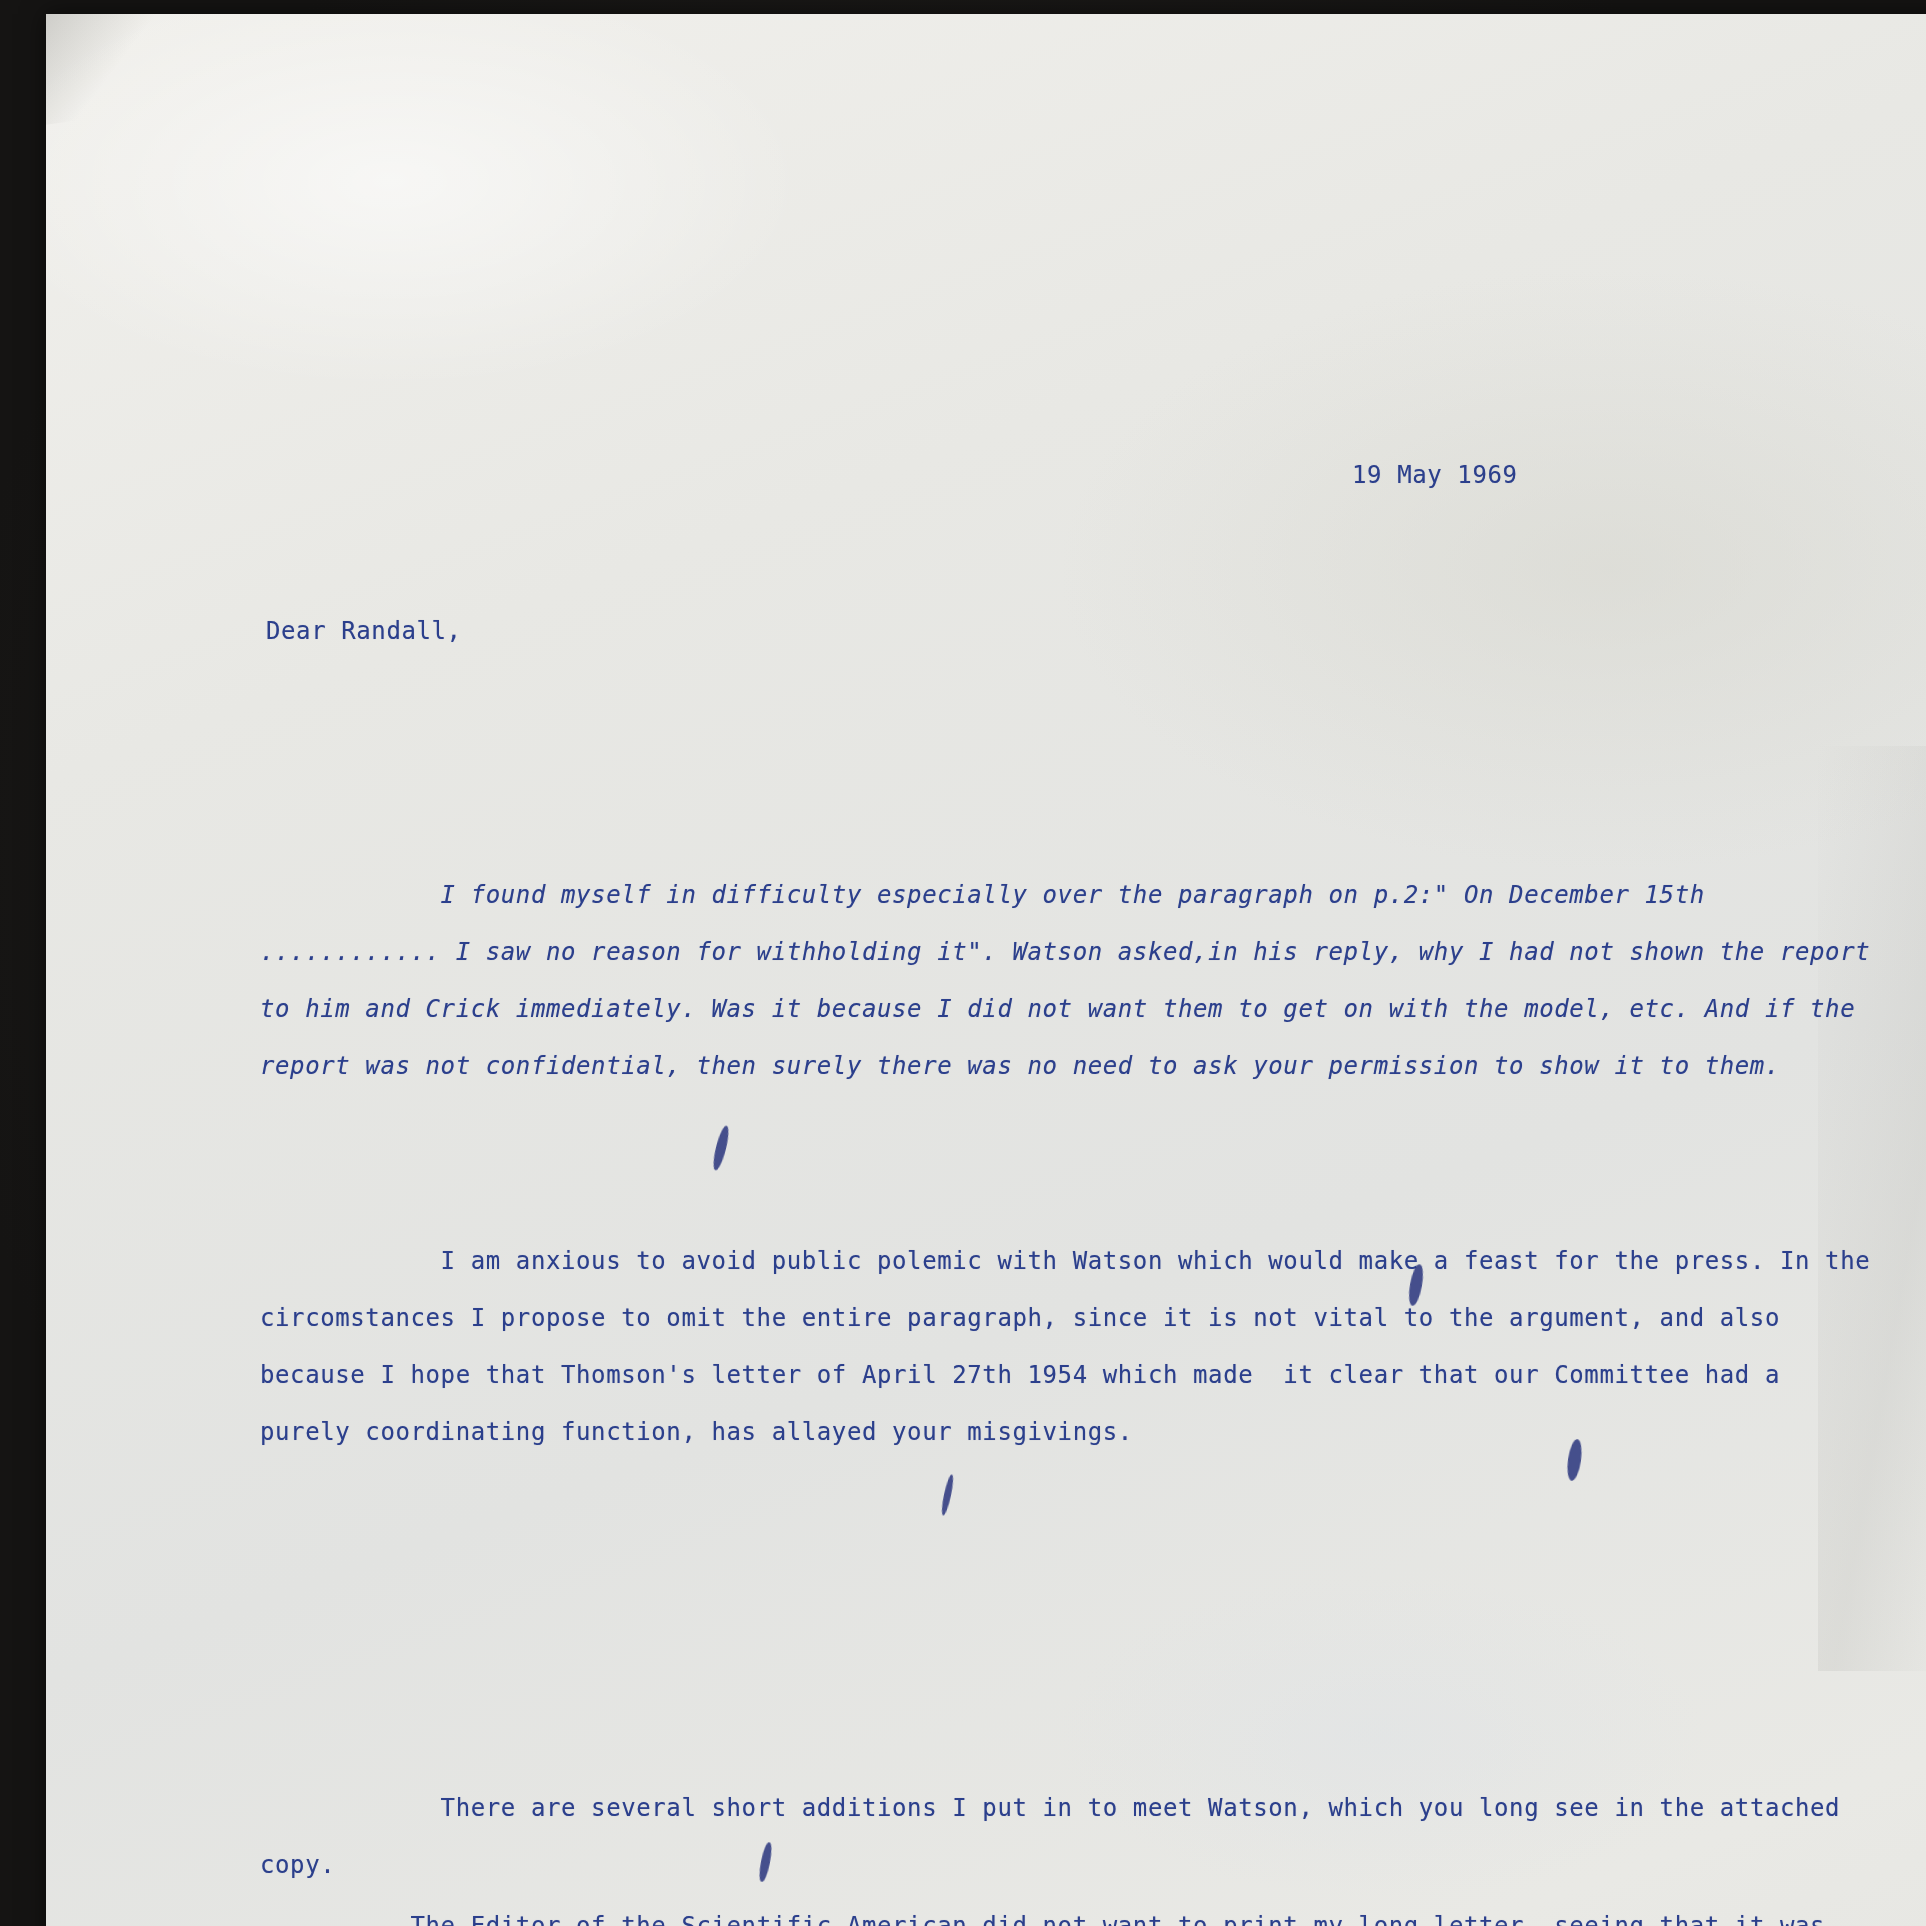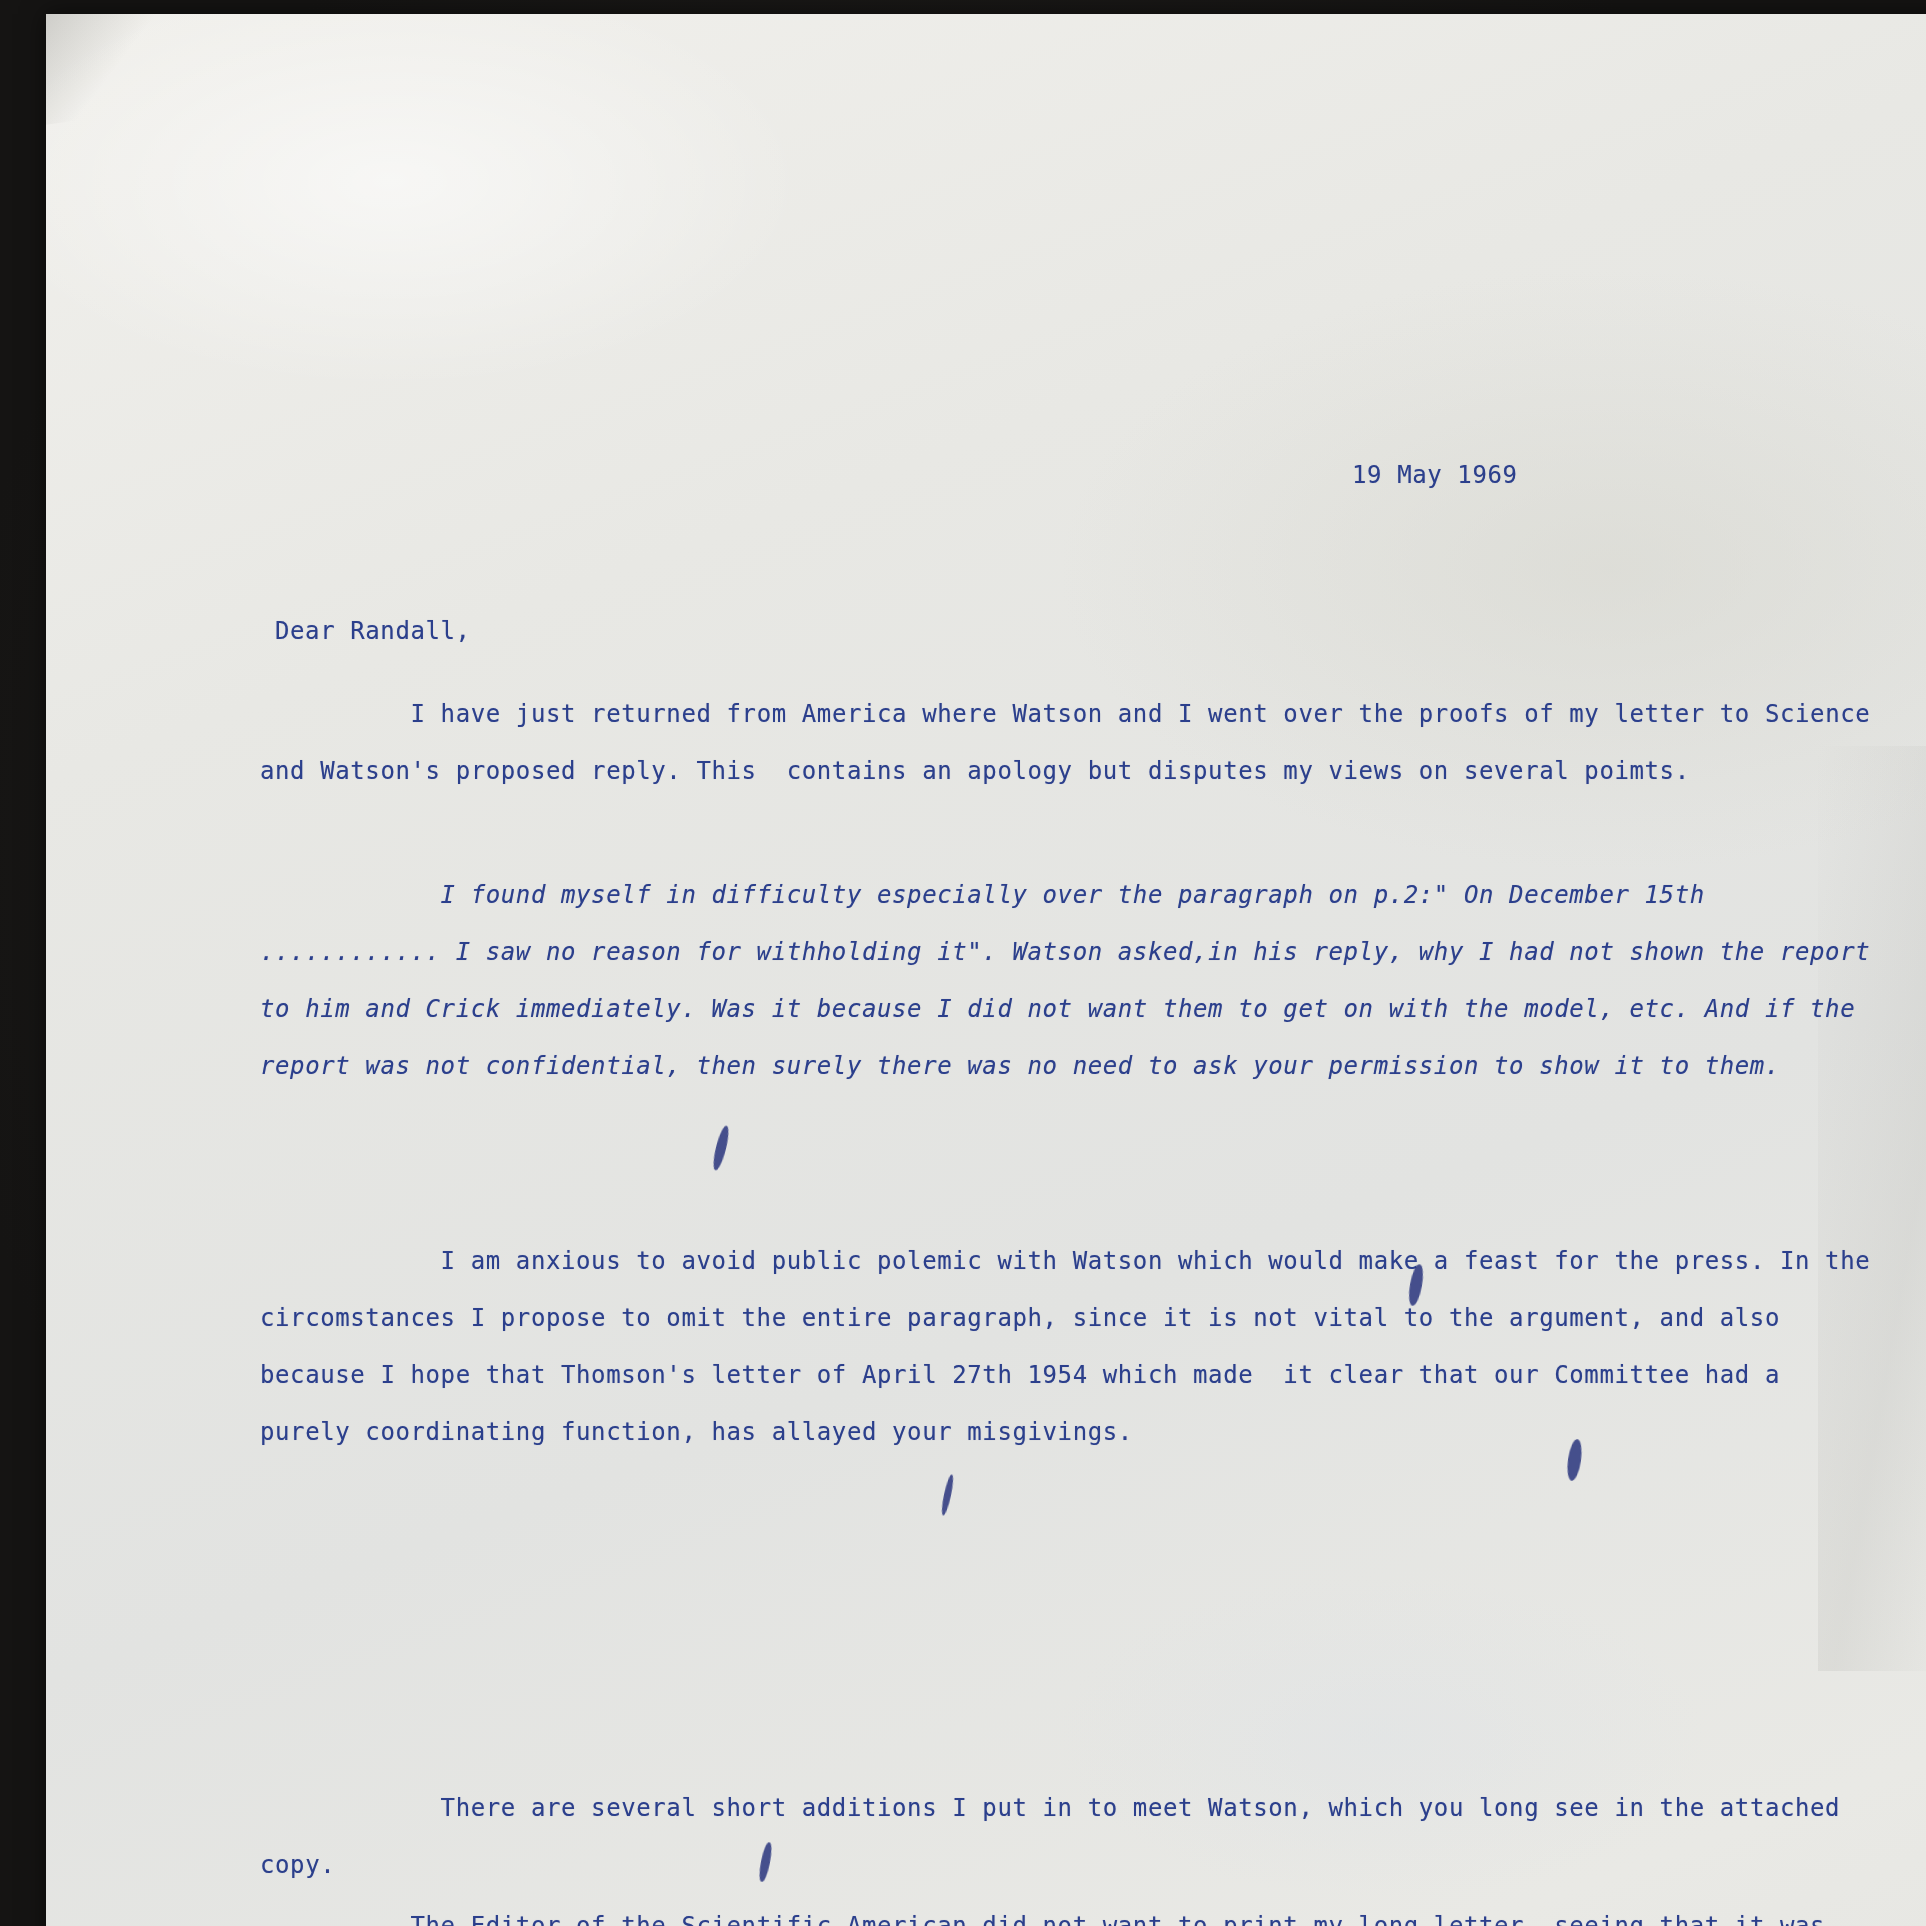--- a/index.html
+++ b/index.html
@@ -78,21 +78,21 @@
     text-shadow: 0 0 0.8px rgba(43,63,140,0.35);
   }
   #letter-date {
     position: absolute;
     left: 1306px;
     top: 433px;
     white-space: pre;
   }
   #letter-salutation {
     position: absolute;
-    left: 229px;
+    left: 220px;
     top: 589px;
     white-space: pre;
   }
   .para {
     position: absolute;
     left: 214px;
     width: 1618px;
     white-space: pre-wrap;
   }
   #para-1 { top: 672px; }
@@ -126,21 +126,20 @@
 
   <div class="crease" id="crease-top-left"></div>
   <div class="crease" id="crease-right"></div>
 
   <div id="letter">
 
     <div id="letter-date">19 May 1969</div>
 
     <div id="letter-salutation">Dear Randall,</div>
 
-    <div class="para" id="para-1">          I have just returned from America where Watson and I went over the proofs of my letter to Science and Watson's proposed reply. This  contains an apology but disputes my views on several poimts.</div>
 
     <div class="para" id="para-2">            I found myself in difficulty especially over the paragraph on p.2:" On December 15th ............ I saw no reason for withholding it". Watson asked,in his reply, why I had not shown the report to him and Crick immediately. Was it because I did not want them to get on with the model, etc. And if the report was not confidential, then surely there was no need to ask your permission to show it to them.</div>
 
     <div class="para" id="para-3">            I am anxious to avoid public polemic with Watson which would make a feast for the press. In the circomstances I propose to omit the entire paragraph, since it is not vital to the argument, and also because I hope that Thomson's letter of April 27th 1954 which made  it clear that our Committee had a purely coordinating function, has allayed your misgivings.</div>
 
 
     <div class="para" id="para-5">            There are several short additions I put in to meet Watson, which you long see in the attached copy.</div>
 
     <div class="para" id="para-6">          The Editor of the Scientific American did not want to print my long letter, seeing that it was appearing in Science. Watson and I therefore drafted an abbreviated version. This is being typed in his office and I shall send you a copy as soon as it reaches me.</div>
 

